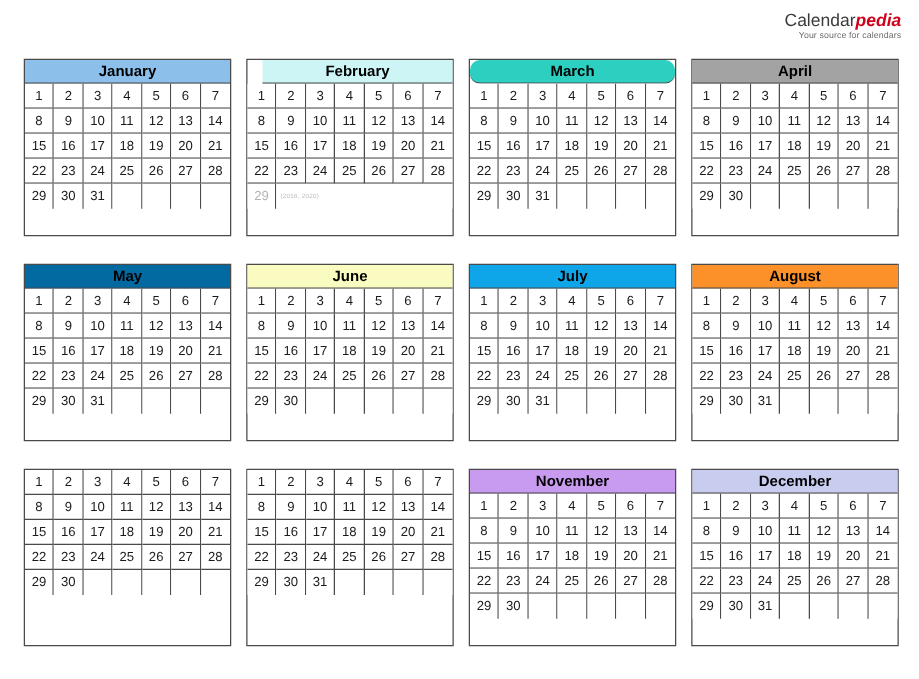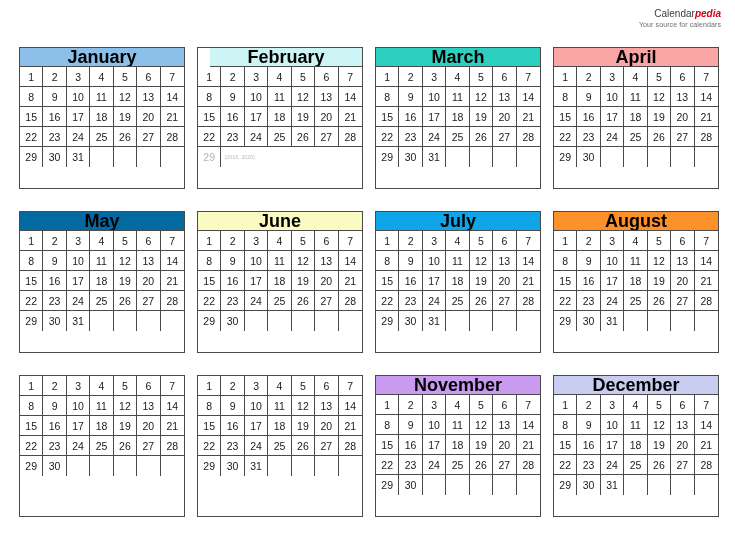--- a/index.html
+++ b/index.html
@@ -42,21 +42,21 @@
     white-space: nowrap;
   }
   .brand {
     position: absolute;
     right: 14px;
     top: 9px;
     text-align: right;
     line-height: 1;
   }
   .brand-name {
-    font-size: 10px;
+    font-size: 14px;
     font-weight: normal;
     color: #3b3b3b;
     white-space: nowrap;
     margin-left: 18px;
   }
   .brand-name .brand-accent {
     color: #d0021b;
     font-style: italic;
     font-weight: bold;
   }
@@ -84,21 +84,21 @@
   .month {
     width: 166px;
     border: 1px solid #4a4a4a;
     box-sizing: border-box;
     background: #ffffff;
   }
   .month-title {
     height: 19px;
     line-height: 19px;
     text-align: center;
-    font-size: 18px;
+    font-size: 12px;
     font-weight: bold;
     color: #000000;
     border-bottom: 1px solid #4a4a4a;
     box-sizing: border-box;
     white-space: nowrap;
     overflow: hidden;
   }
   .weeks {
     display: block;
   }
@@ -263,21 +263,21 @@
             <div class="day">27</div>
             <div class="day">28</div>
           </div>
           <div class="week">
             <div class="day muted">29</div>
             <div class="day note">(2016, 2020)</div>
           </div>
         </div>
       </div>
       <div class="month">
-        <div class="month-title" style="background: rgb(44, 207, 192);">March</div>
+        <div class="month-title" style="background: rgb(44, 207, 192); border-radius: 8px;">March</div>
         <div class="weeks">
           <div class="week">
             <div class="day">1</div>
             <div class="day">2</div>
             <div class="day">3</div>
             <div class="day">4</div>
             <div class="day">5</div>
             <div class="day">6</div>
             <div class="day">7</div>
           </div>
@@ -313,21 +313,21 @@
             <div class="day">30</div>
             <div class="day">31</div>
             <div class="day empty"></div>
             <div class="day empty"></div>
             <div class="day empty"></div>
             <div class="day empty"></div>
           </div>
         </div>
       </div>
       <div class="month">
-        <div class="month-title" style="background: #fca5a5;">April</div>
+        <div class="month-title" style="background: #a3a3a3;">April</div>
         <div class="weeks">
           <div class="week">
             <div class="day">1</div>
             <div class="day">2</div>
             <div class="day">3</div>
             <div class="day">4</div>
             <div class="day">5</div>
             <div class="day">6</div>
             <div class="day">7</div>
           </div>

